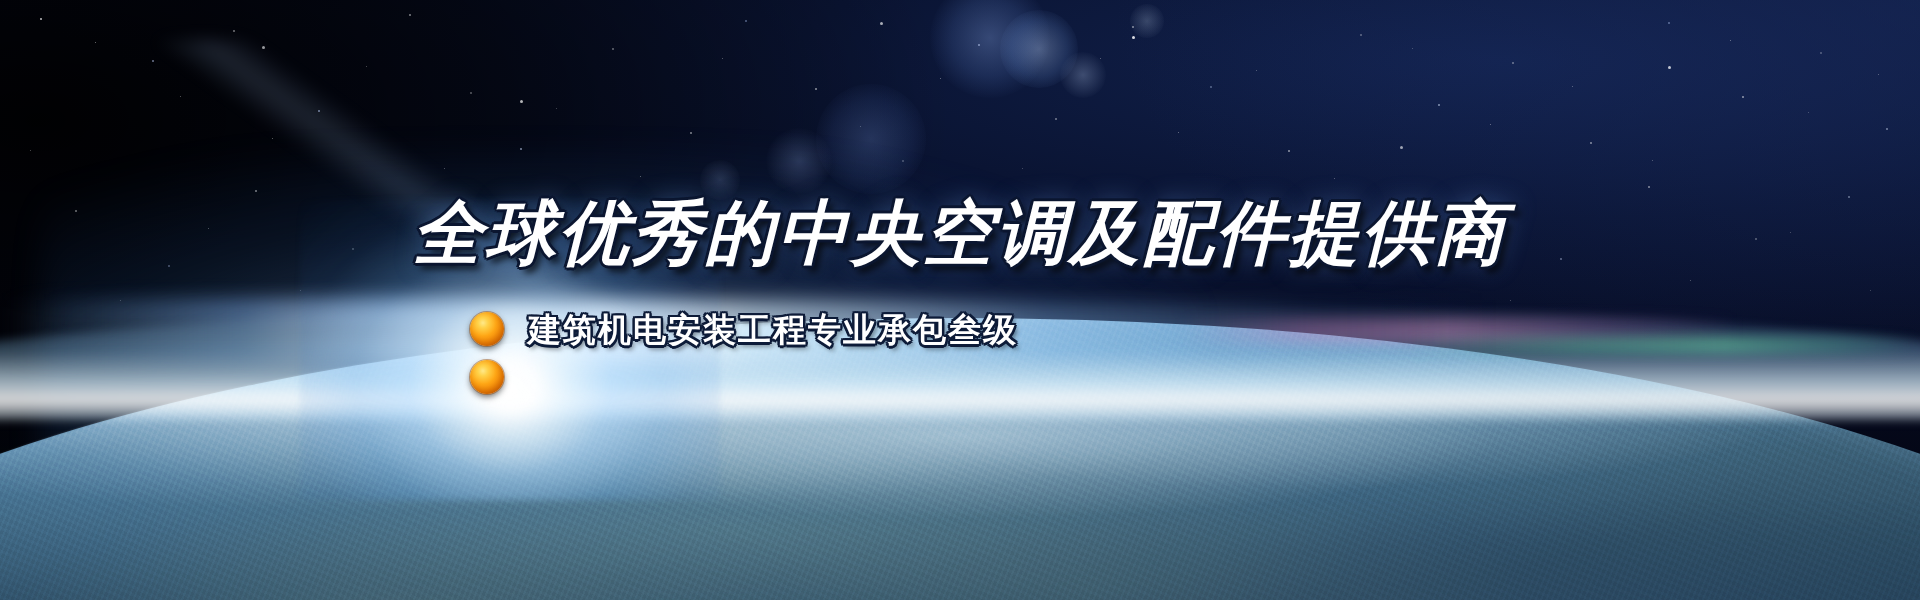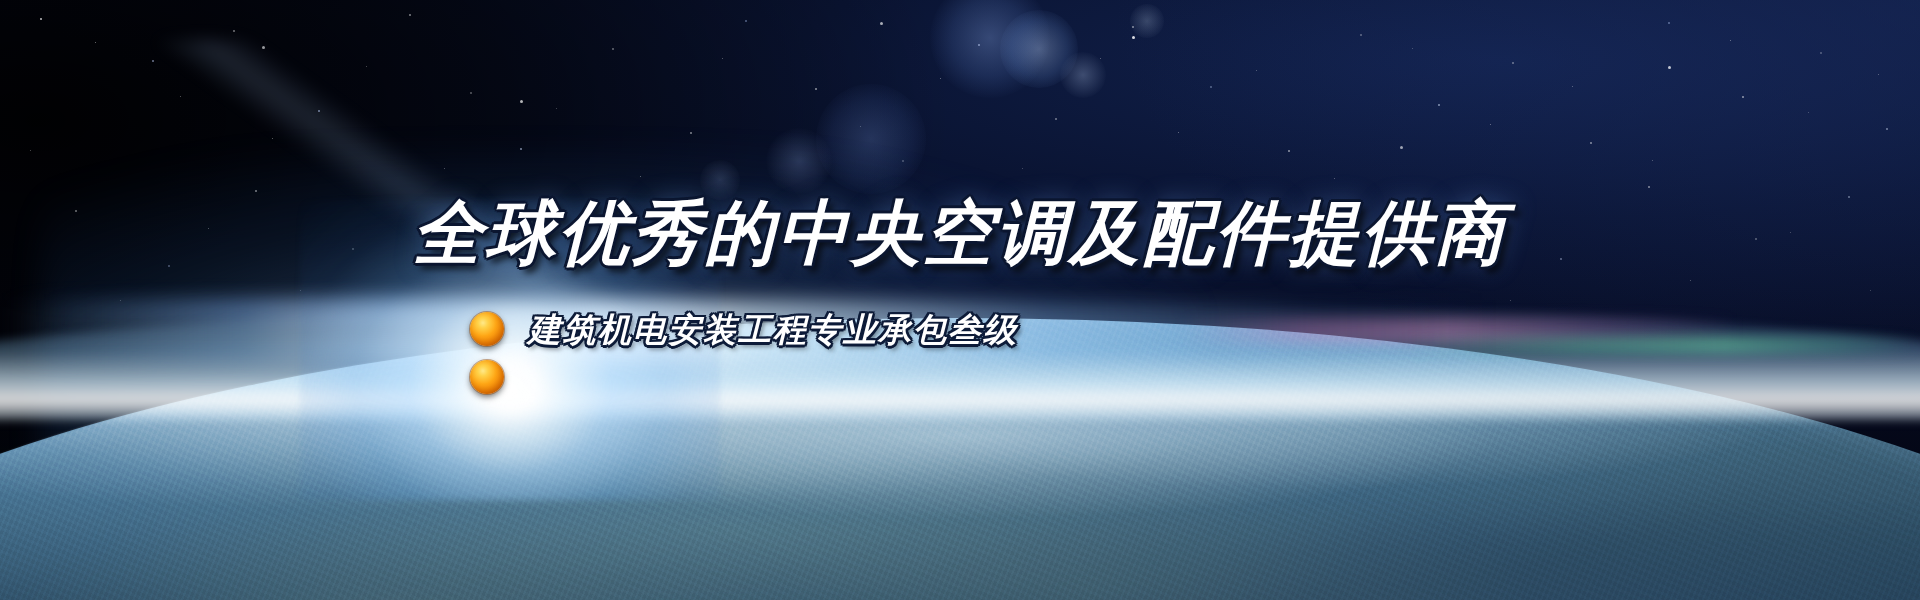--- a/index.html
+++ b/index.html
@@ -241,21 +241,21 @@
       -2px  2px 0 #0b1630, 2px  2px 0 #0b1630,
       -3px  0   0 #0b1630, 3px  0   0 #0b1630,
        0   -3px 0 #0b1630, 0    3px 0 #0b1630,
        5px  6px 7px rgba(0,0,0,.80),
        0    0   26px rgba(120,175,255,.45);
   }
 
   .bullets{
     position:absolute;
     left:470px; top:312px;
-    display:flex; flex-direction:column; gap:14px;font-style:italic;
+    display:flex; flex-direction:column; gap:14px;
   }
   .bullet-row{
     display:flex; align-items:center; gap:24px;
   }
   .bullet-dot{
     flex:0 0 auto;
     width:34px; height:34px; border-radius:50%;
     background:radial-gradient(circle at 38% 32%,
       #ffe98a 0%, #ffd24a 16%, #ffa716 42%, #f58806 66%, #d96a02 88%, #b85400 100%);
     box-shadow:

